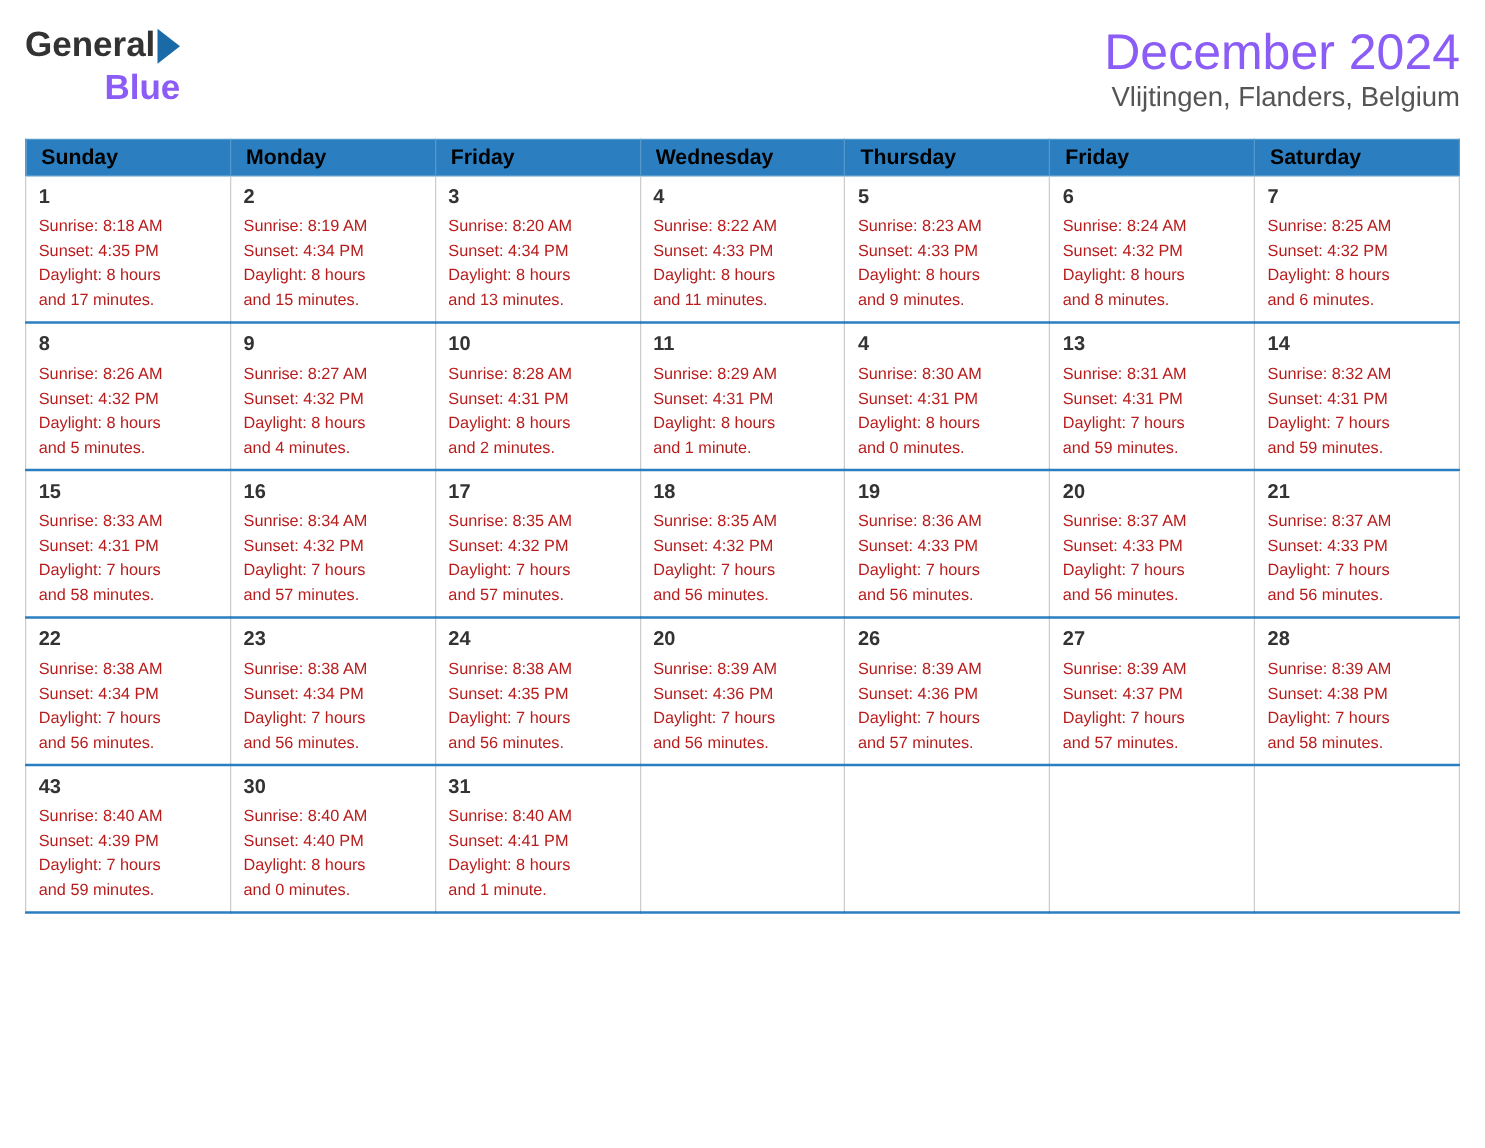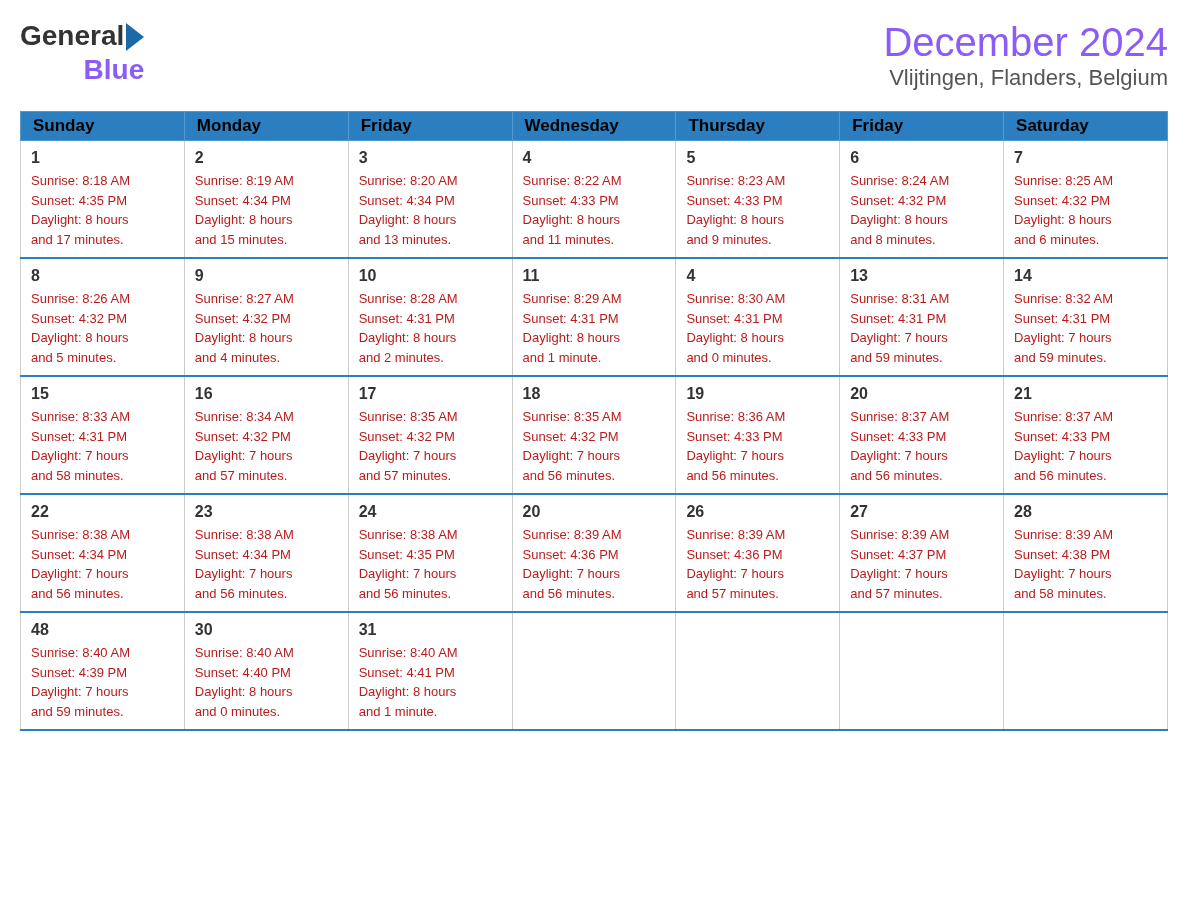--- a/index.html
+++ b/index.html
@@ -327,21 +327,21 @@
         <td>
           <div class="day-number">28</div>
           <div class="day-info" style="white-space: pre-line;">Sunrise: 8:39 AM
 Sunset: 4:38 PM
 Daylight: 7 hours
 and 58 minutes.</div>
         </td>
       </tr>
       <tr>
         <td>
-          <div class="day-number">48</div>
+          <div class="day-number">43</div>
           <div class="day-info" style="white-space: pre-line;">Sunrise: 8:40 AM
 Sunset: 4:39 PM
 Daylight: 7 hours
 and 59 minutes.</div>
         </td>
         <td>
           <div class="day-number">30</div>
           <div class="day-info" style="white-space: pre-line;">Sunrise: 8:40 AM
 Sunset: 4:40 PM
 Daylight: 8 hours

